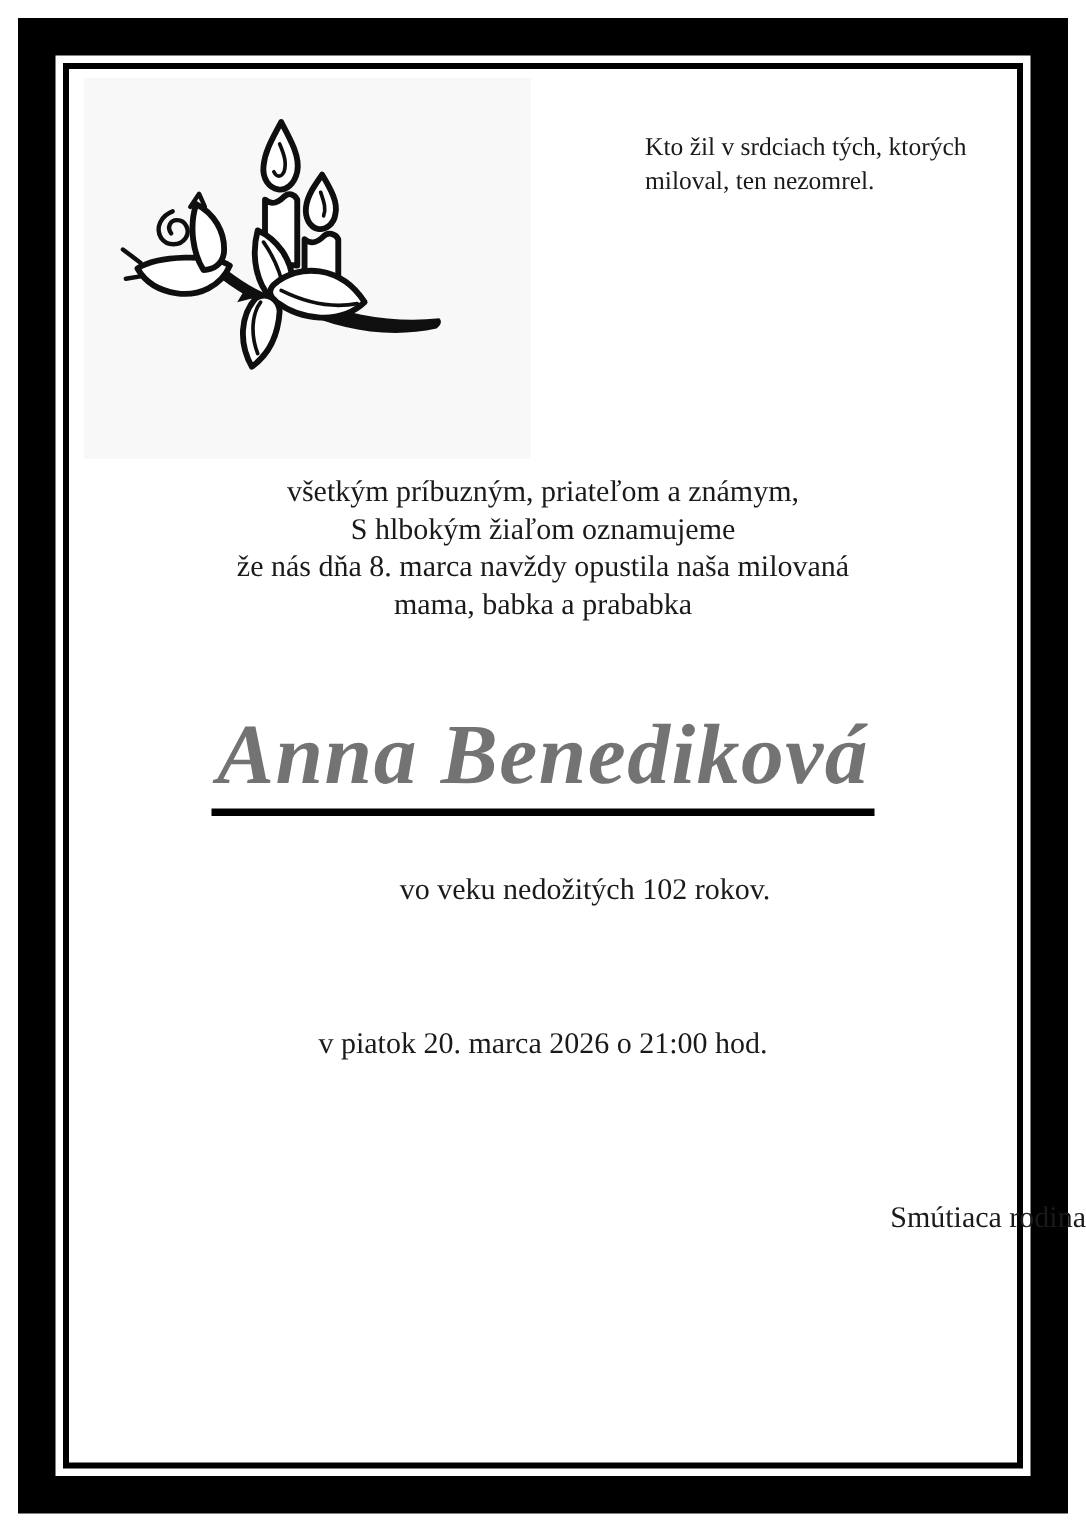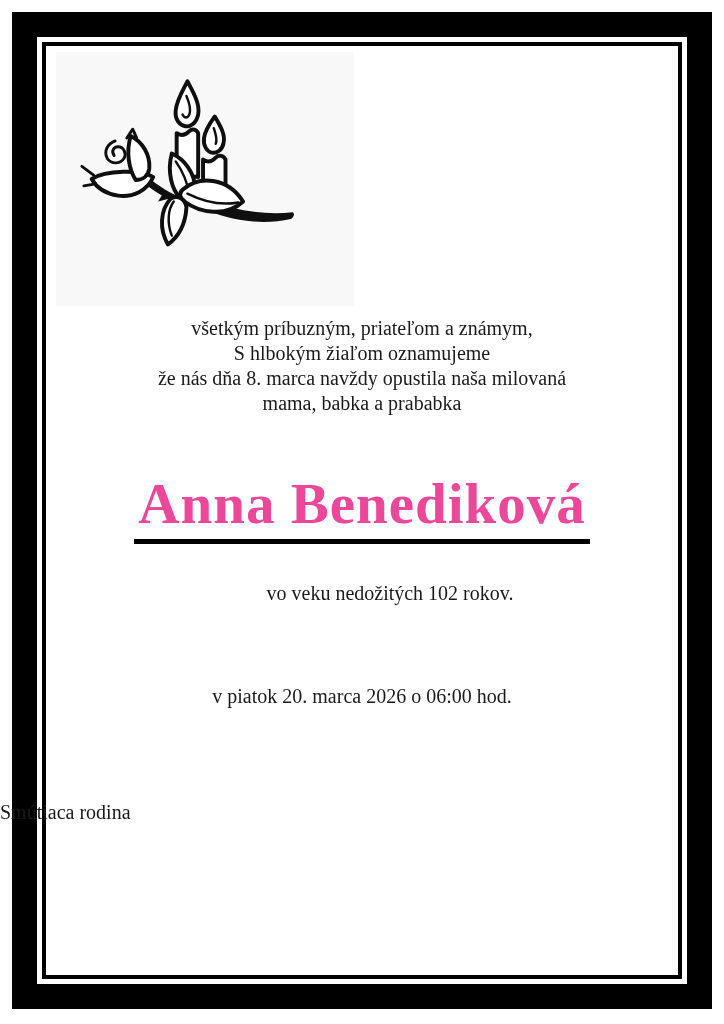--- a/index.html
+++ b/index.html
@@ -56,24 +56,25 @@
     position: absolute;
     left: 0; top: 474px;
     width: 100%;
     text-align: center;
   }
   .deceased-name {
     display: inline-block;
     font-size: 57px;
     font-weight: bold;
     letter-spacing: 1px;
-    color: #ec4899;
+    color: #737373;
     border-bottom: 5px solid #000000;
     padding: 0 4px 5px 4px;
     line-height: 1.05;
+    font-style: italic;
   }
   .age-line {
     position: absolute;
     left: 0; top: 582px;
     width: 100%;
     font-size: 20px;
     text-align: center;
     padding-left: 28px;
   }
   .farewell {
@@ -82,21 +83,21 @@
     width: 100%;
     font-size: 20px;
     line-height: 25px;
     text-align: center;
   }
   .closing {
     position: absolute;
     left: 0; top: 801px;
     width: 100%;
     font-size: 20px;
-    text-align: left;
+    text-align: right;
   }
 </style>
 </head>
 <body>
 
 <div class="page">
 
   <div class="frame-outer">
     <div class="frame-inner"></div>
   </div>
@@ -133,33 +134,37 @@
         <path d="M116,104 C129,110 139,123 140,139 C140,149 132,154 125,150 C116,141 111,123 116,104 Z"></path>
         <path d="M120,112 C127,122 132,133 134,146" fill="none" stroke-width="2.5"></path>
         <path d="M127,141 C144,126 173,128 189,153 C172,169 145,165 129,153 C124,149 123,145 127,141 Z"></path>
         <path d="M132,145 C150,154 168,157 184,154" fill="none" stroke-width="2.5"></path>
         <path d="M112,197 C103,181 104,162 115,150 C123,146 130,151 131,159 C130,176 123,189 112,197 Z"></path>
         <path d="M116,188 C111,175 112,161 118,153" fill="none" stroke-width="2.5"></path>
       </g>
     </svg>
   </div>
 
+  <div class="quote">
+    <div>Kto žil v srdciach tých, ktorých</div>
+    <div>miloval, ten nezomrel.</div>
+  </div>
 
   <div class="announcement">
     <div>všetkým príbuzným, priateľom a známym,</div>
     <div>S hlbokým žiaľom oznamujeme</div>
     <div>že nás dňa 8. marca navždy opustila naša milovaná</div>
     <div>mama, babka a prababka</div>
   </div>
 
   <div class="name-wrap">
     <span class="deceased-name">Anna Benediková</span>
   </div>
 
   <div class="age-line">vo veku nedožitých 102 rokov.</div>
 
   <div class="farewell">
-    <div>v piatok 20. marca 2026 o 06:00 hod.</div>
+    <div>v piatok 20. marca 2026 o 21:00 hod.</div>
   </div>
 
   <div class="closing">Smútiaca rodina</div>
 
 </div>
 
 </body></html>

